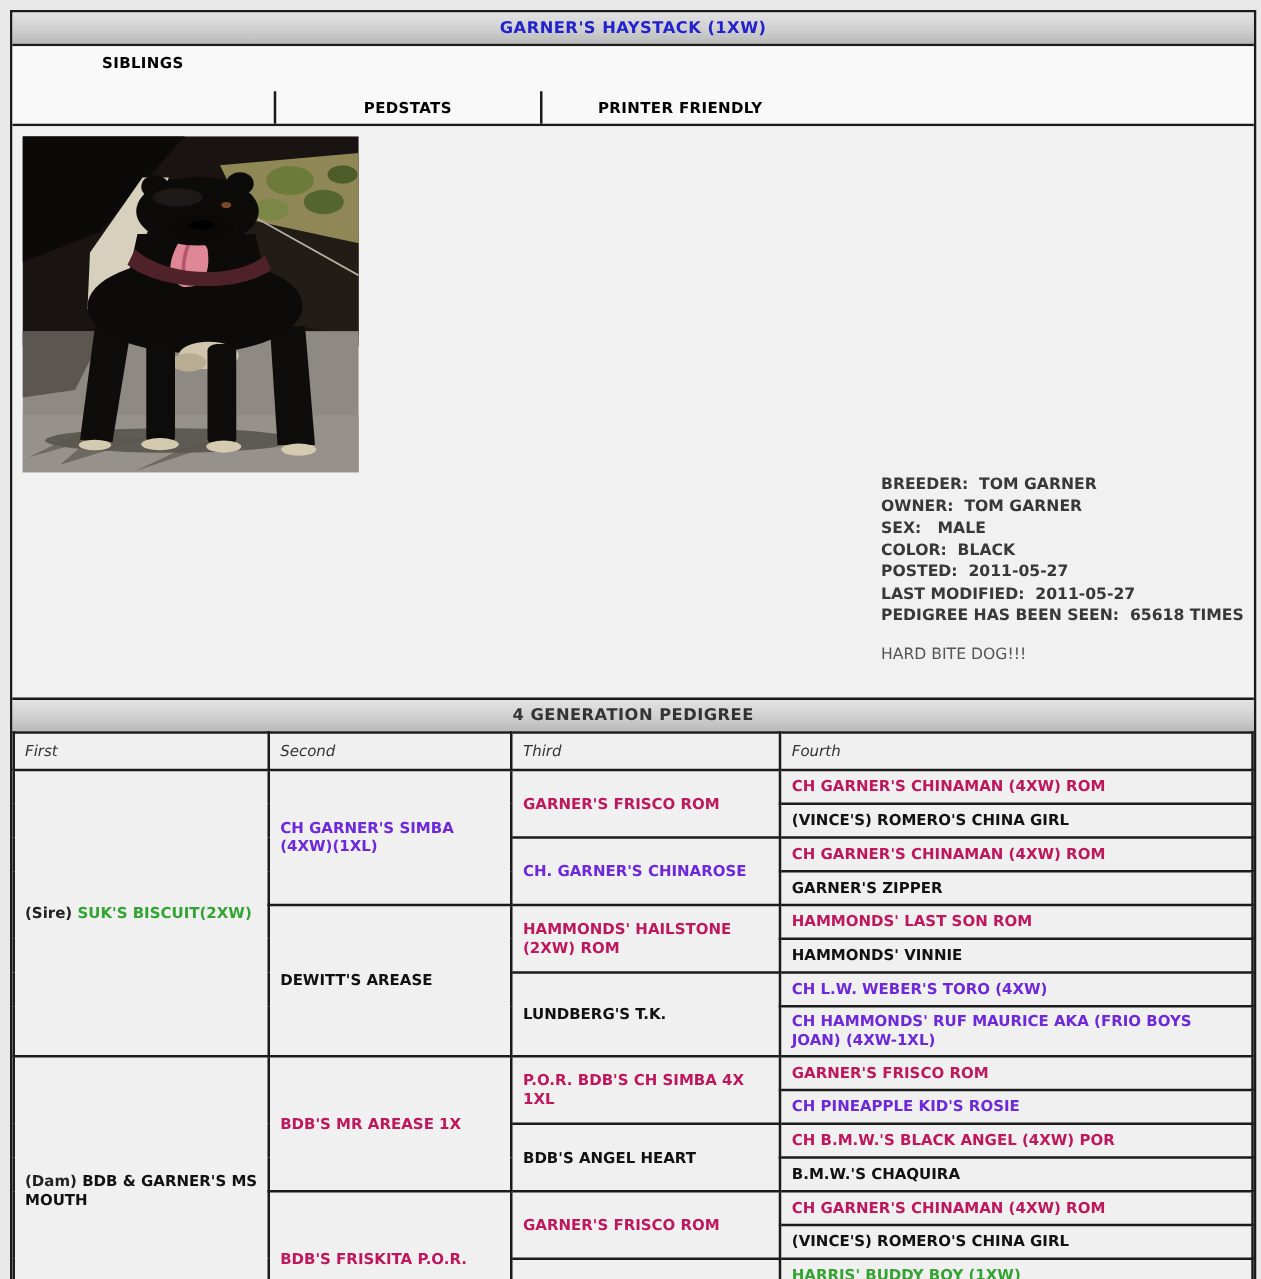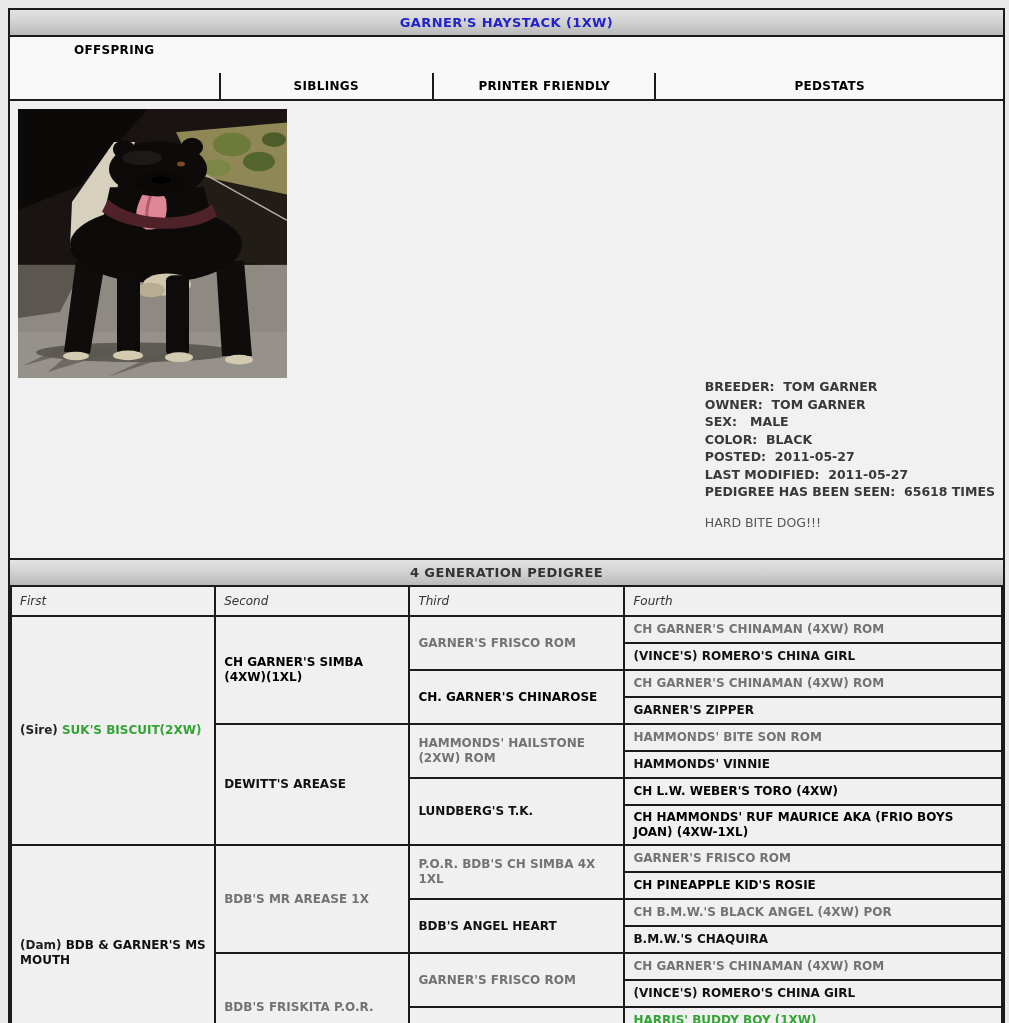--- a/index.html
+++ b/index.html
@@ -21,39 +21,38 @@
   .photo{width:269px;height:440px;flex:0 0 269px;display:block;}
   .dog-info{margin-left:10px;align-self:flex-end;padding-bottom:2px;}
   .info-line{font-size:12.5px;font-weight:bold;color:#383838;line-height:17.5px;white-space:pre-wrap;}
   .info-note{font-size:12.5px;font-weight:normal;color:#555;margin-top:14px;}
   table.ped{width:100%;border-collapse:collapse;table-layout:fixed;background:#f0f0f0;}
   table.ped th,table.ped td{border:2px solid #1b1b1b;padding:4px 8px;vertical-align:middle;
         font-size:12px;line-height:15px;word-wrap:break-word;}
   table.ped th{font-weight:normal;font-style:italic;color:#333;text-align:left;height:20px;}
   table.ped td{font-weight:bold;height:17px;}
   col.c1{width:20.6%;}col.c2{width:19.6%;}col.c3{width:21.7%;}col.c4{width:38.1%;}
-  .c-blue{color:#737373;}
-  .c-red{color:#000000;}
+  .c-blue{color:#be185d;}
+  .c-red{color:#6d28d9;}
   .c-green{color:#33a333;}
   .c-black{color:#111;}
   .prefix{color:#222;font-weight:bold;}
   td.namecell{cursor:pointer;}
 </style>
 </head>
 <body>
 
 <div class="page">
 
   <div class="bar title">GARNER'S HAYSTACK (1XW)</div>
 
   <div class="nav">
-    <div class="nav-item">OFFSPRING</div>
     <div class="nav-item">SIBLINGS</div>
+    <div class="nav-item">PEDSTATS</div>
     <div class="nav-item">PRINTER FRIENDLY</div>
-    <div class="nav-item">PEDSTATS</div>
   </div>
 
   <div class="dog-section">
     <svg class="photo" viewBox="0 0 269 440" preserveAspectRatio="none">
 
       <rect x="0" y="0" width="269" height="275" fill="#191411"></rect>
       <polygon points="0,0 130,0 62,125 0,165" fill="#0c0a09"></polygon>
 
       <polygon points="158,38 269,22 269,145 183,122" fill="#8f8756"></polygon>
       <circle cx="214" cy="58" r="19" fill="#6c7a3a"></circle>
@@ -146,21 +145,21 @@
     <tr>
       <td rowspan="2" class="namecell c-red">CH. GARNER'S CHINAROSE</td>
       <td class="namecell c-blue">CH GARNER'S CHINAMAN (4XW) ROM</td>
     </tr>
     <tr>
       <td class="namecell c-black">GARNER'S ZIPPER</td>
     </tr>
     <tr>
       <td rowspan="4" class="namecell c-black">DEWITT'S AREASE</td>
       <td rowspan="2" class="namecell c-blue">HAMMONDS' HAILSTONE (2XW) ROM</td>
-      <td class="namecell c-blue">HAMMONDS' BITE SON ROM</td>
+      <td class="namecell c-blue">HAMMONDS' LAST SON ROM</td>
     </tr>
     <tr>
       <td class="namecell c-black">HAMMONDS' VINNIE</td>
     </tr>
     <tr>
       <td rowspan="2" class="namecell c-black">LUNDBERG'S T.K.</td>
       <td class="namecell c-red">CH L.W. WEBER'S TORO (4XW)</td>
     </tr>
     <tr>
       <td class="namecell c-red">CH HAMMONDS' RUF MAURICE AKA (FRIO BOYS JOAN) (4XW-1XL)</td>

